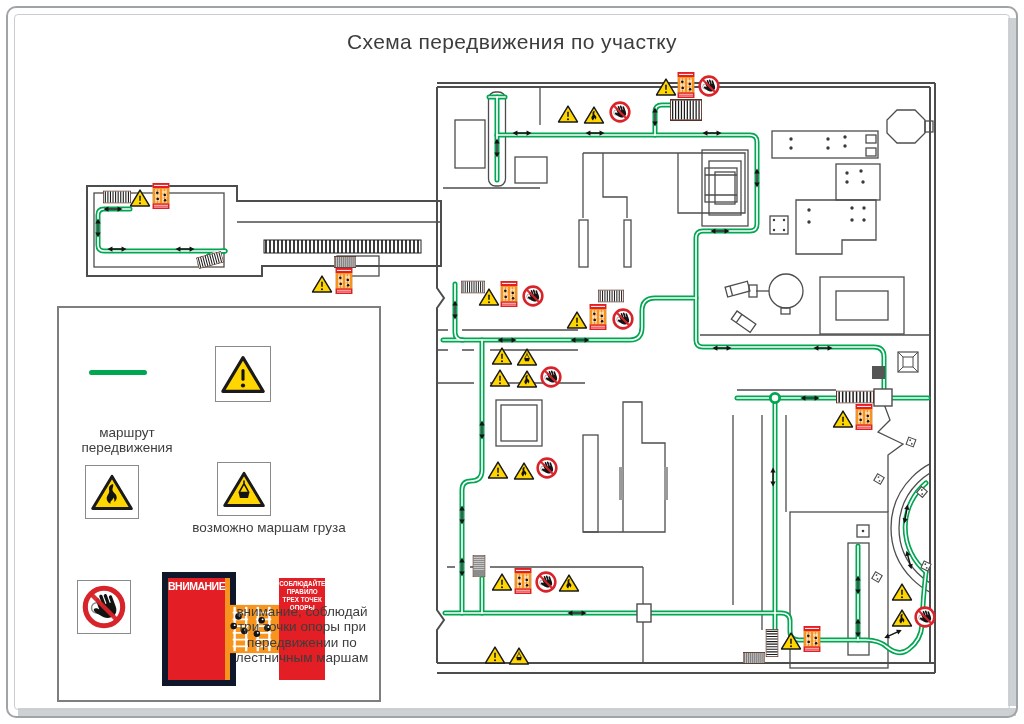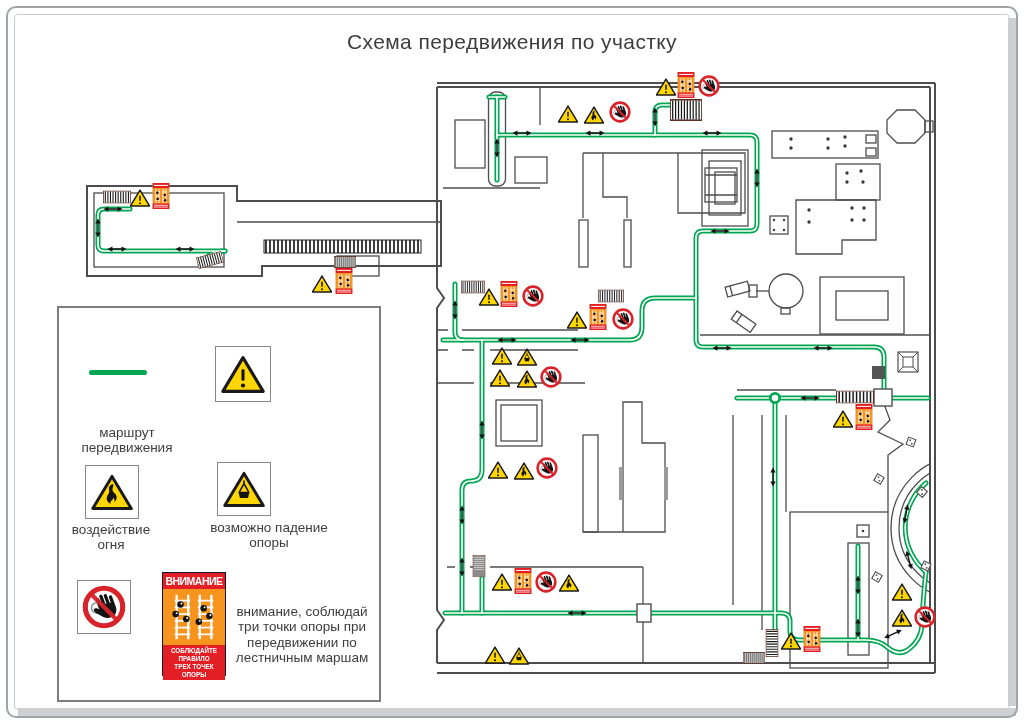--- a/index.html
+++ b/index.html
@@ -20,22 +20,22 @@
   .tab{fill:#9a9a9a;stroke:none;}
   
   .legend{position:absolute;left:57px;top:306px;width:320px;height:392px;
      border:2px solid #7e7e7e;background:#fff;}
   .legend-title{position:absolute;top:12px;left:0;right:0;text-align:center;
      font-size:17.5px;color:#3d3d3d;}
   .lg-label{position:absolute;font-size:13.5px;line-height:1.13;color:#3d3d3d;text-align:center;}
   .sign-box{position:absolute;width:54px;height:54px;border:1.5px solid #8a8a8a;background:#fff;
      display:flex;align-items:center;justify-content:center;}
   .route-swatch{position:absolute;left:30px;top:62px;width:58px;height:5px;background:#00A651;border-radius:3px;}
-  .poster{position:absolute;left:103px;top:264px;width:62px;height:102px;border:1px solid #0f172a;
-     display:flex;flex-direction:column;background:#F7941E;}
+  .poster{position:absolute;left:103px;top:264px;width:62px;height:102px;border:6px solid #0f172a;
+     display:flex;flex-direction:row;background:#F7941E;}
   .poster-head{background:#E31E24;color:#fff;font-weight:bold;font-size:10.5px;text-align:center;
      padding:2px 0;letter-spacing:-0.5px;}
   .poster-body{flex:1;display:flex;align-items:center;justify-content:center;}
   .poster-foot{background:#E31E24;color:#fff;font-weight:bold;font-size:6.3px;line-height:1.25;
      text-align:center;padding:2px 0;}
 </style>
 </head>
 <body>
 
 <div class="shadow-r"></div>
@@ -366,28 +366,27 @@
     <svg width="44" height="41" viewBox="0 0 24 22">
         <use href="#sym-warning"></use>
       </svg>
   </div>
 
   <div class="sign-box" style="left:26px;top:157px;width:52px;height:52px;">
     <svg width="42" height="39" viewBox="0 0 24 22">
         <use href="#sym-fire"></use>
       </svg>
   </div>
-  <div class="lg-label" style="left:2px;top:214px;width:100px;">воздействие огня</div>
 
   <div class="sign-box" style="left:158px;top:154px;width:52px;height:52px;">
     <svg width="42" height="39" viewBox="0 0 24 22">
         <use href="#sym-load"></use>
       </svg>
   </div>
-  <div class="lg-label" style="left:130px;top:212px;width:160px;">возможно падение опоры</div>
+  <div class="lg-label" style="left:130px;top:212px;width:160px;">возможно маршам груза</div>
 
   <div class="sign-box" style="left:18px;top:272px;width:52px;height:52px;">
     <svg width="44" height="44" viewBox="0 0 24 24">
         <use href="#sym-noentry"></use>
       </svg>
   </div>
 
   <div class="poster">
     <div class="poster-head">ВНИМАНИЕ</div>
     <div class="poster-body">

